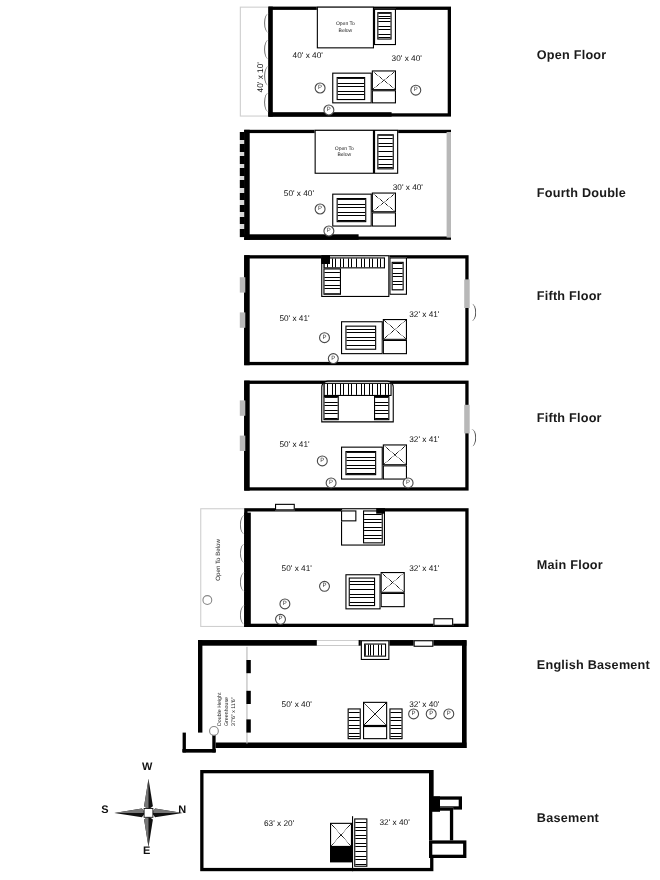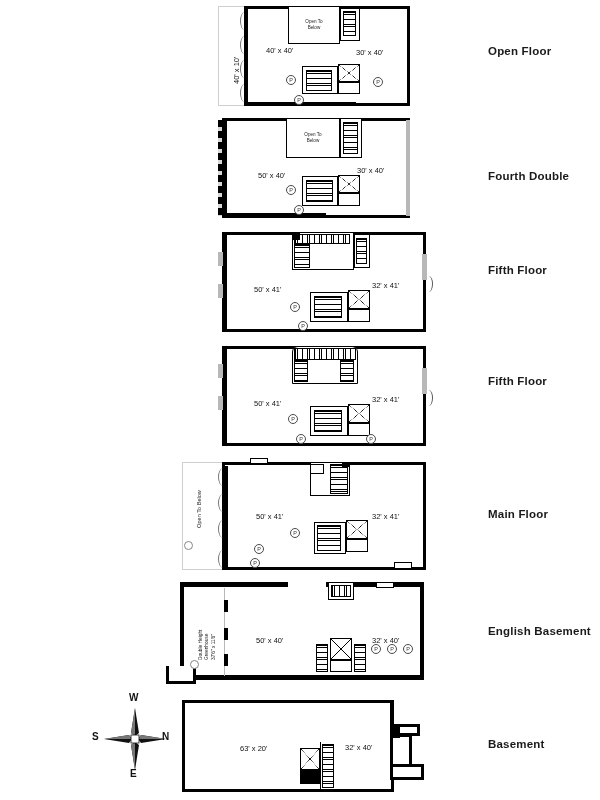--- a/index.html
+++ b/index.html
@@ -356,21 +356,21 @@
     <div class="stair" style="left:174px; top:62px; width:12px; height:28px;"></div>
 
     <div class="dim" style="left:76px; top:54px;">50' x 40'</div>
     <div class="dim" style="left:192px; top:54px;">32' x 40'</div>
 
     <div class="pmark" style="left:191px; top:62px;">P</div>
     <div class="pmark" style="left:207px; top:62px;">P</div>
     <div class="pmark" style="left:223px; top:62px;">P</div>
   </div>
 
-  <div class="floor-label" style="top:625px;">English Basement</div>
+  <div class="floor-label" style="top:599px;">English Basement</div>
 
   <div class="plan" style="left:182px; top:700px; width:248px; height:92px;">
 
     <div class="shell" style="left:0px; top:0px; width:212px; height:92px;"></div>
 
     <div class="shell" style="left:208px; top:24px; width:30px; height:12px;"></div>
     <div class="shell" style="left:208px; top:34px; width:22px; height:34px;"></div>
     <div class="shell" style="left:208px; top:64px; width:34px; height:16px;"></div>
     <div class="blackblock" style="left:208px; top:24px; width:10px; height:14px;"></div>
     <div class="blackblock" style="left:208px; top:0px; width:4px; height:26px;"></div>

